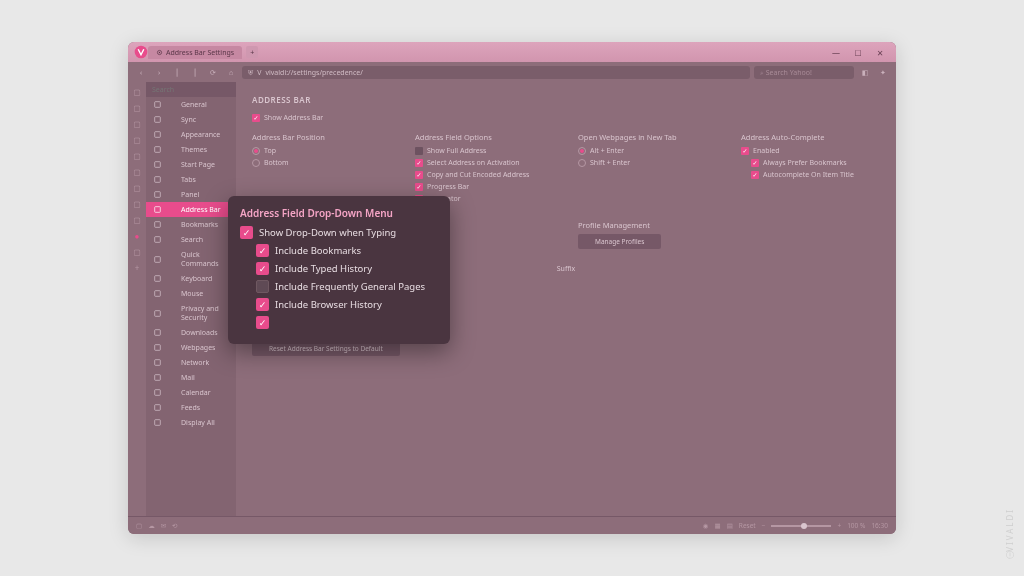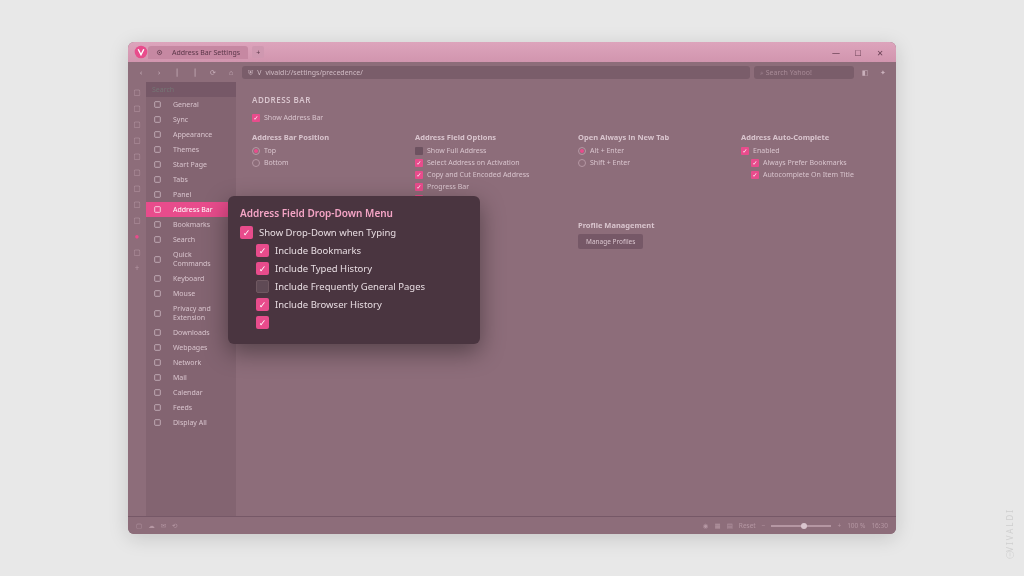--- a/index.html
+++ b/index.html
@@ -1,52 +1,52 @@
 <!DOCTYPE html>
 <html><head>
 <meta charset="utf-8">
 <style>
 *{margin:0;padding:0;box-sizing:border-box;font-family:system-ui,-apple-system,sans-serif}
 body{background:#e8e8e8;width:1024px;height:576px;overflow:hidden;position:relative}
 .window{position:absolute;left:128px;top:42px;width:768px;height:492px;background:#8d6d7a;border-radius:6px;overflow:hidden;display:flex;flex-direction:column;box-shadow:0 4px 20px rgba(0,0,0,0.15)}
 .titlebar{height:20px;background:linear-gradient(#dda4bc,#d195ae);display:flex;align-items:center;padding:0 6px;font-size:7px;color:#5a3648}
-.titlebar .tab{background:#c688a2;padding:2px 8px;border-radius:3px 3px 0 0;display:flex;align-items:center;gap:9px}
+.titlebar .tab{background:#c688a2;padding:2px 8px;border-radius:3px 3px 0 0;display:flex;align-items:center;gap:3px}
 .titlebar .tab svg{width:7px;height:7px}
 .titlebar .newtab{margin-left:4px;width:12px;height:12px;display:flex;align-items:center;justify-content:center;background:#cf98b0;border-radius:2px}
 .wincontrols{margin-left:auto;display:flex;gap:2px}
 .wincontrols span{width:20px;height:14px;display:flex;align-items:center;justify-content:center;font-size:8px;color:#6b4256}
 .navbar{height:20px;background:#8d6d7a;display:flex;align-items:center;padding:0 6px;gap:4px;font-size:7px;color:#c9b0bb}
 .navbtn{width:14px;height:14px;display:flex;align-items:center;justify-content:center}
 .urlbar{flex:1;background:#7a5d6a;border-radius:3px;padding:2px 6px;display:flex;align-items:center;gap:4px;color:#cfbac3;font-size:7px}
 .searchbar{width:100px;background:#7a5d6a;border-radius:3px;padding:2px 6px;color:#a88b97;font-size:7px}
 .body{flex:1;display:flex;overflow:hidden}
 .panelrail{width:18px;background:#8d6d7a;display:flex;flex-direction:column;align-items:center;padding-top:4px;gap:6px}
 .panelrail span{width:10px;height:10px;display:flex;align-items:center;justify-content:center;color:#b597a3;font-size:8px}
 .panelrail .active{color:#e84c8c}
 .sidebar{width:90px;background:#836471;display:flex;flex-direction:column;font-size:7px}
 .sidebar input{background:#765867;border:none;padding:3px 6px;color:#c9b0bb;font-size:7px;outline:none}
-.sidebar .item{padding:3px 8px;color:#d9c5ce;display:flex;align-items:center;gap:12px;cursor:pointer}
+.sidebar .item{padding:3px 8px;color:#d9c5ce;display:flex;align-items:center;gap:20px;cursor:pointer}
 .sidebar .item.active{background:#e84c8c;color:#fff}
 .sidebar .item svg{width:7px;height:7px;flex-shrink:0}
 .content{flex:1;padding:12px 16px;color:#d9c5ce;font-size:7px;overflow:auto;position:relative}
 .content h3{font-size:8px;font-weight:600;margin-bottom:8px;letter-spacing:0.5px}
-.content h4{font-size:7.5px;font-weight:700;margin-bottom:4px}
+.content h4{font-size:7.5px;font-weight:400;margin-bottom:4px}
 .cb{display:flex;align-items:center;gap:4px;margin-bottom:3px}
 .cb .box{width:8px;height:8px;background:#e84c8c;border-radius:1px;display:flex;align-items:center;justify-content:center;color:#fff;font-size:6px;flex-shrink:0}
 .cb .box.off{background:#6d5260}
 .cb .radio{width:8px;height:8px;border-radius:50%;border:1px solid #b597a3;display:flex;align-items:center;justify-content:center;flex-shrink:0}
 .cb .radio.on::after{content:"";width:4px;height:4px;background:#e84c8c;border-radius:50%}
 .cols{display:flex;gap:24px;margin-bottom:14px}
 .col{flex:1}
-.btn{background:#765867;padding:3px 8px;border-radius:2px;display:inline-block;font-size:6.5px;color:#d9c5ce}
+.btn{background:#765867;padding:3px 17px;border-radius:2px;display:inline-block;font-size:6.5px;color:#d9c5ce}
 .reset{margin-top:18px}
 .resetnote{font-size:6px;color:#a88b97;margin-top:4px}
 .statusbar{height:18px;background:#8d6d7a;border-top:1px solid #765867;display:flex;align-items:center;padding:0 8px;font-size:6.5px;color:#b597a3;gap:6px}
 .statusbar .right{margin-left:auto;display:flex;align-items:center;gap:6px}
-.popup{position:absolute;left:228px;top:196px;width:252px;background:#4a3540;border-radius:6px;padding:10px 12px;box-shadow:0 8px 24px rgba(0,0,0,0.4);z-index:10}
+.popup{position:absolute;left:228px;top:196px;width:222px;background:#4a3540;border-radius:6px;padding:10px 12px;box-shadow:0 8px 24px rgba(0,0,0,0.4);z-index:10}
 .popup h4{color:#f5a5c6;font-size:10px;font-weight:600;margin-bottom:6px}
 .popup .row{display:flex;align-items:flex-start;gap:6px;margin-bottom:5px;color:#e8dde2;font-size:9.5px}
 .popup .row.sub{padding-left:16px}
 .popup .cbx{width:13px;height:13px;border-radius:2px;flex-shrink:0;display:flex;align-items:center;justify-content:center;color:#fff;font-size:9px}
 .popup .cbx.on{background:#e84c8c}
 .popup .cbx.off{background:#5f4a55;border:1px solid #6f5861}
 .watermark{position:absolute;right:8px;bottom:10px;color:#cfcfcf;font-size:8px;letter-spacing:2px;writing-mode:vertical-rl;transform:rotate(180deg)}
 .slider{width:60px;height:2px;background:#b597a3;position:relative}
 .slider::after{content:"";position:absolute;left:50%;top:-2px;width:6px;height:6px;background:#d9c5ce;border-radius:50%}
 </style>
@@ -190,21 +190,21 @@
           <div class="item">
             <svg viewBox="0 0 10 10">
               <rect x="1" y="1" width="8" height="8" rx="1" fill="none" stroke="currentColor" stroke-width="1"></rect>
             </svg>
             <span>Mouse</span>
           </div>
           <div class="item">
             <svg viewBox="0 0 10 10">
               <rect x="1" y="1" width="8" height="8" rx="1" fill="none" stroke="currentColor" stroke-width="1"></rect>
             </svg>
-            <span>Privacy and Extension</span>
+            <span>Privacy and Security</span>
           </div>
           <div class="item">
             <svg viewBox="0 0 10 10">
               <rect x="1" y="1" width="8" height="8" rx="1" fill="none" stroke="currentColor" stroke-width="1"></rect>
             </svg>
             <span>Downloads</span>
           </div>
           <div class="item">
             <svg viewBox="0 0 10 10">
               <rect x="1" y="1" width="8" height="8" rx="1" fill="none" stroke="currentColor" stroke-width="1"></rect>
@@ -280,21 +280,21 @@
           <div class="cb">
               <span class="box">✓</span>
               <span>Progress Bar</span>
             </div>
           <div class="cb">
               <span class="box">✓</span>
               <span>Generator</span>
             </div>
         </div>
         <div class="col">
-          <h4>Open Always in New Tab</h4>
+          <h4>Open Webpages in New Tab</h4>
           <div class="cb">
               <span class="radio on"></span>
               <span>Alt + Enter</span>
             </div>
           <div class="cb">
               <span class="radio"></span>
               <span>Shift + Enter</span>
             </div>
         </div>
         <div class="col">
@@ -319,20 +319,21 @@
           <h4>sion</h4>
           <div style="font-size:6px;color:#a88b97;white-space:pre-line">il domains with Ctrl + Enter,
 es precedence over tab</div>
         </div>
         <div class="col">
           <h4>Profile Management</h4>
           <div class="btn">Manage Profiles</div>
         </div>
       </div>
 
+      <div style="text-align:center;margin:4px 0"><span>Suffix</span></div>
 
       <div class="cb">
           <span class="box">✓</span>
           <span>Strip JavaScript from Pasted Text</span>
         </div>
       <div class="cb">
           <span class="box">✓</span>
           <span>Highlight Base Domain in Address</span>
         </div>
 

